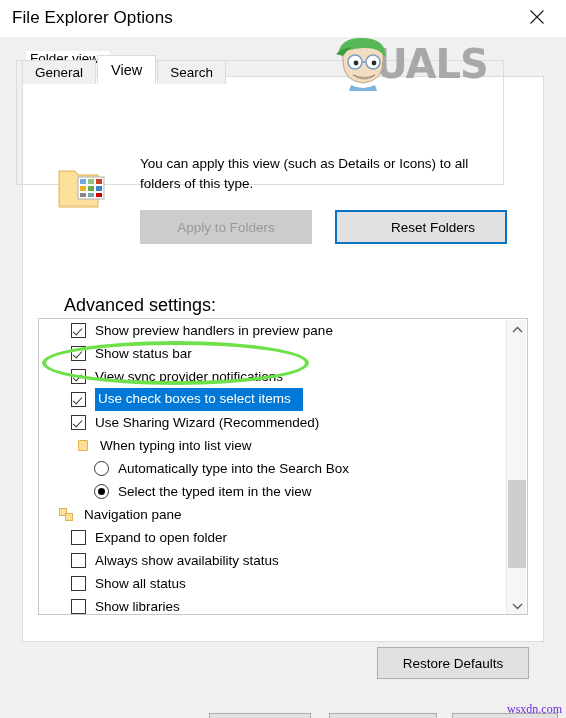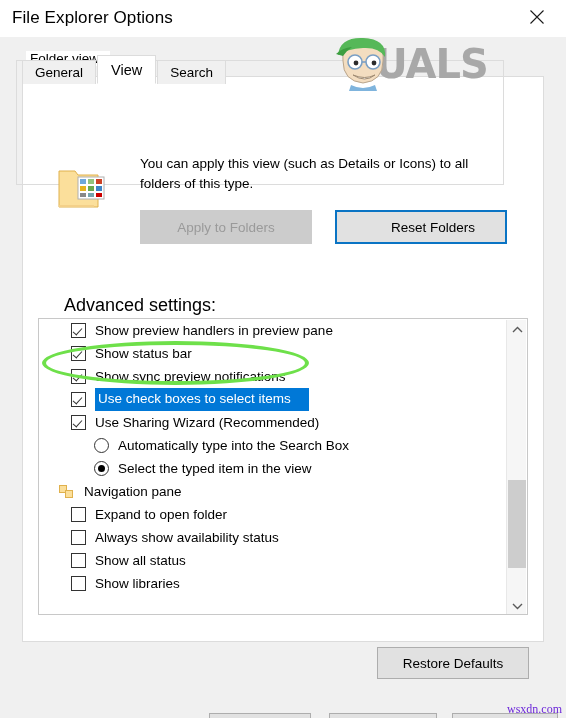--- a/index.html
+++ b/index.html
@@ -223,21 +223,21 @@
   .indent1 { padding-left: 55px; }
   .indent-grp { padding-left: 20px; align-items: center; }
   .indent-grp2 { padding-left: 38px; }
 
   .row.selected {
     background: transparent;
   }
   .row.selected .hl {
     background: #0078d7;
     color: #ffffff;
-    padding: 2px 18px 3px 3px;
+    padding: 2px 12px 3px 3px;
     line-height: 18px;
   }
 
   .mini-folder {
     width: 14px; height: 13px;
     flex: 0 0 auto;
     position: relative;
   }
   .mini-folder .f1 {
     position: absolute;
@@ -416,35 +416,42 @@
 
       <div class="row indent0">
         <div class="cb checked"></div>
         <div class="gap"></div>
         <span class="lbl">Show status bar</span>
       </div>
 
       <div class="row indent0">
         <div class="cb checked"></div>
         <div class="gap"></div>
-        <span class="lbl">Show sync preview notifications</span>
+        <span class="lbl">View sync provider notifications</span>
       </div>
 
       <div class="row indent0 selected">
         <div class="cb checked"></div>
         <div class="gap"></div>
         <span class="lbl hl">Use check boxes to select items</span>
       </div>
 
       <div class="row indent0">
         <div class="cb checked"></div>
         <div class="gap"></div>
         <span class="lbl">Use Sharing Wizard (Recommended)</span>
       </div>
 
+      <div class="row indent-grp2">
+        <div class="mini-folder">
+            <div class="f1"></div>
+          </div>
+        <div class="gap"></div>
+        <span class="lbl">When typing into list view</span>
+      </div>
 
       <div class="row indent1">
         <div class="rb"></div>
         <div class="gap"></div>
         <span class="lbl">Automatically type into the Search Box</span>
       </div>
 
       <div class="row indent1">
         <div class="rb checked"></div>
         <div class="gap"></div>

